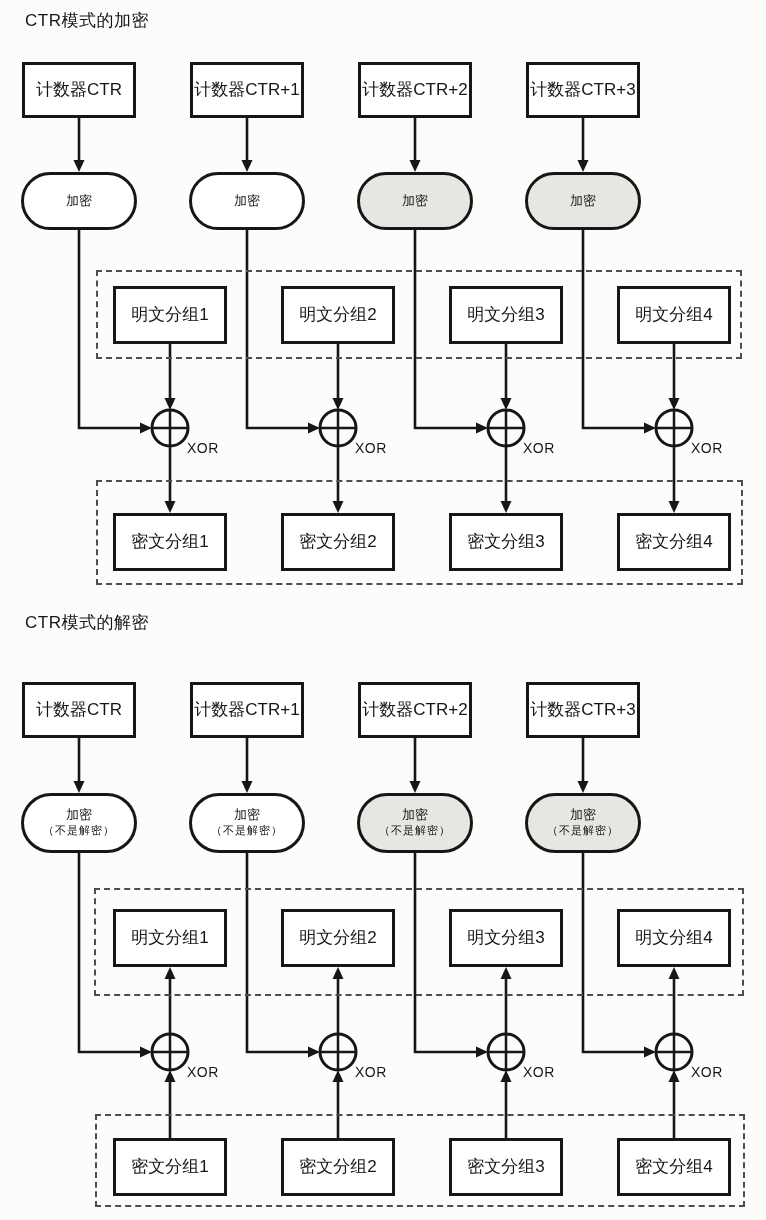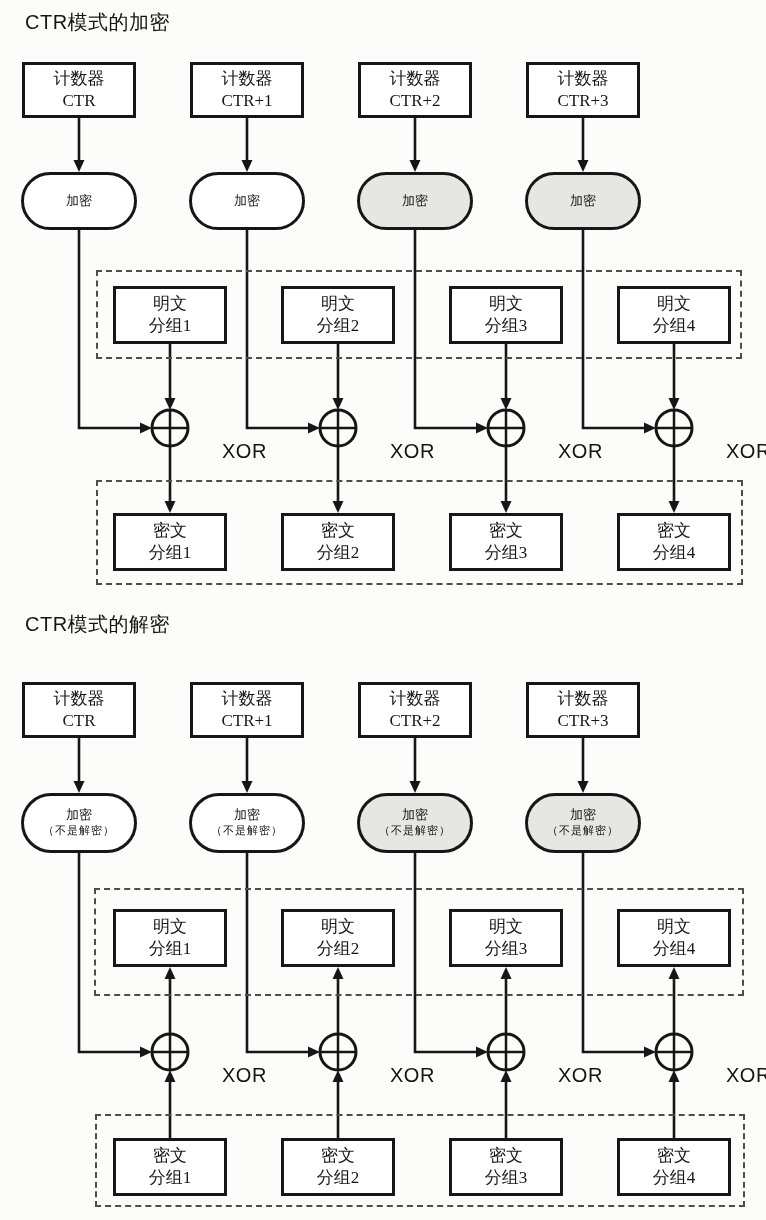--- a/index.html
+++ b/index.html
@@ -2,36 +2,36 @@
 <html><head>
 <meta charset="utf-8">
 <style>
   html,body{margin:0;padding:0;background:#ffffff;}
   *{box-sizing:border-box;}
   #stage{
     position:relative;width:766px;height:1220px;background:#fcfcfa;
     font-family:"Liberation Sans","DejaVu Sans",sans-serif;color:#161616;overflow:hidden;
   }
   #connector-layer{position:absolute;left:0;top:0;}
-  .title{position:absolute;font-size:20px;letter-spacing:.5px;white-space:nowrap;}
+  .title{position:absolute;font-size:17px;letter-spacing:.5px;white-space:nowrap;}
   #title-0{left:25px;top:9px;}
   #title-1{left:25px;top:611px;}
   .box{
     position:absolute;border:3px solid #161616;background:#ffffff;
-    display:flex;flex-direction:column;align-items:center;justify-content:center;
-    text-align:center;font-size:17px;line-height:1.32;font-family:Liberation Serif, serif;
+    display:flex;flex-direction:row;align-items:center;justify-content:center;
+    text-align:center;font-size:17px;line-height:1.32;
   }
   .stadium{
     position:absolute;border:3px solid #161616;background:#ffffff;border-radius:30px;
     display:flex;flex-direction:column;align-items:center;justify-content:center;text-align:center;
   }
   .cipher-label{font-size:13px;line-height:1.15;}
   .cipher-note{font-size:11px;line-height:1.2;margin-top:1px;letter-spacing:1px;}
   .cipher-note:empty{display:none;}
-  .xor-label{position:absolute;font-size:20px;letter-spacing:.5px;margin-left:35px;}
+  .xor-label{position:absolute;font-size:14px;letter-spacing:.5px;}
   .dashed{position:absolute;border:2px dashed #4d4d4d;}
   #dash-enc-plain{left:96px;top:270px;width:646px;height:89px;}
   #dash-enc-ct{left:96px;top:480px;width:647px;height:105px;}
   #dash-dec-plain{left:94px;top:888px;width:650px;height:108px;}
   #dash-dec-ct{left:95px;top:1114px;width:650px;height:93px;}
 </style>
 </head>
 <body>
 
 <div id="stage">

